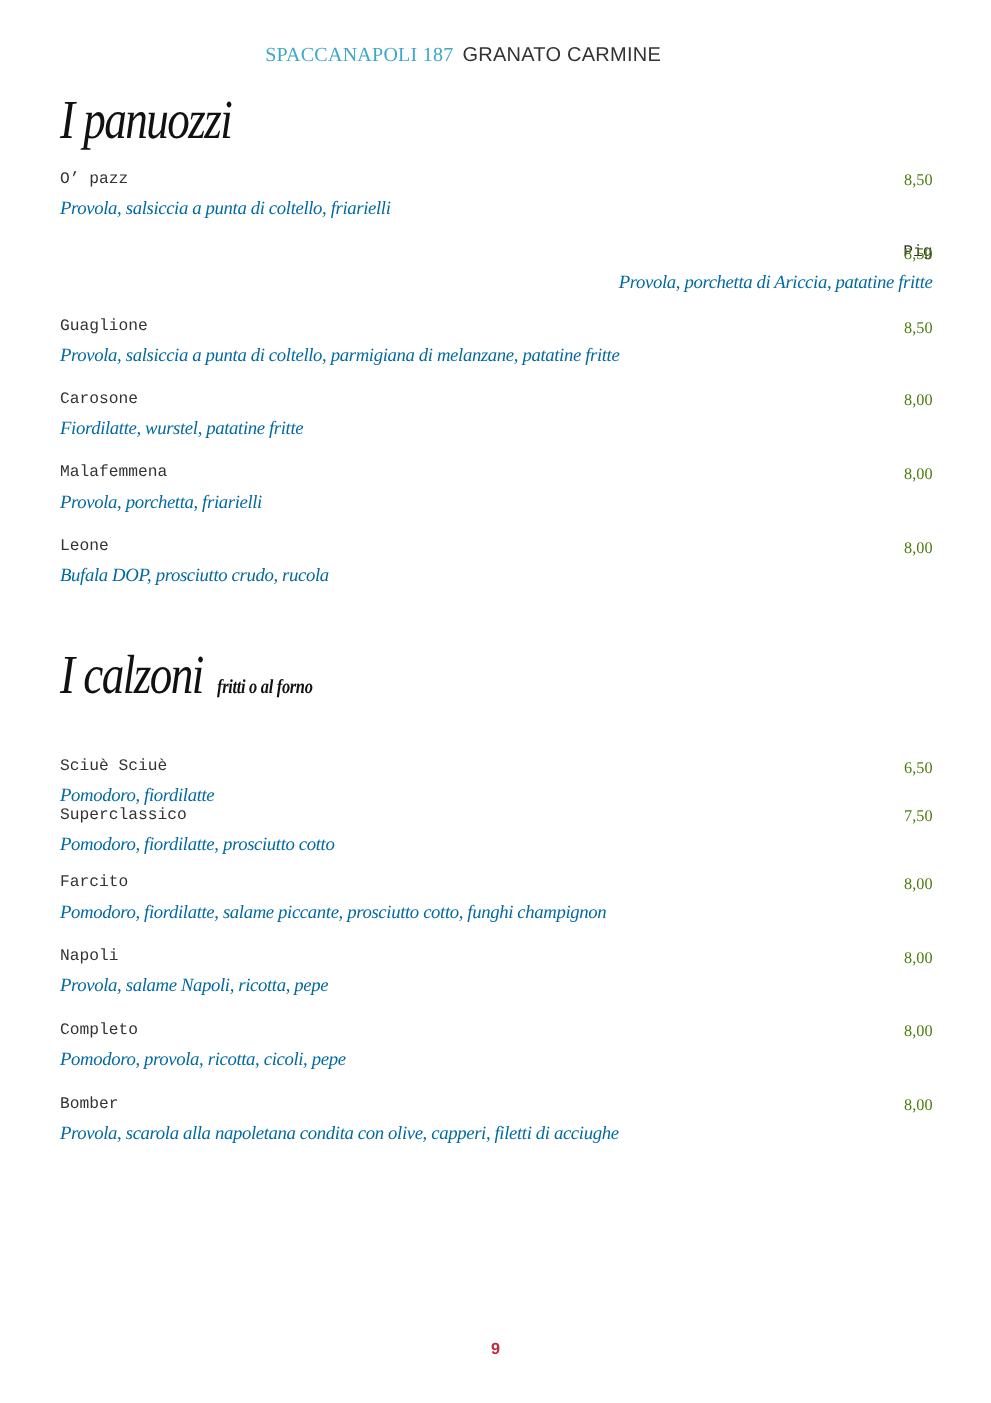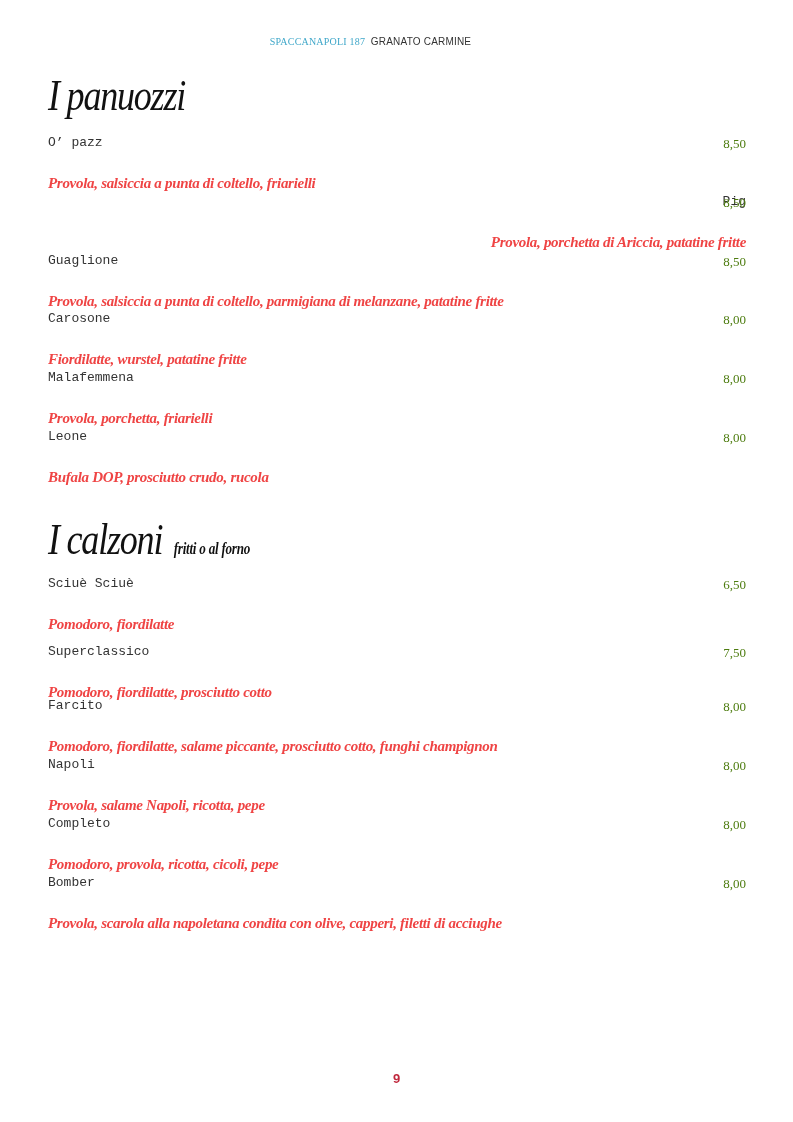--- a/index.html
+++ b/index.html
@@ -1,40 +1,40 @@
 <!DOCTYPE html>
 <html><head>
   <meta charset="utf-8">
   <style>
     html, body { margin: 0; padding: 0; background: #ffffff; }
     body { width: 793px; height: 1122px; position: relative; overflow: hidden; color: #1a1a1a; }
     .header {
       position: absolute; top: 36px; left: 0; width: 741px; text-align: center;
-      font-size: 10px; letter-spacing: 0.2px;
+      font-size: 16px; letter-spacing: 0.2px;
     }
     .header .brand { font-family: "Liberation Serif", serif; color: #3fa7c9; }
     .header .sub { font-family: "Liberation Sans", sans-serif; color: #333; margin-left: 3px; }
     .section-title {
       position: absolute; left: 48px;
       font-family: "Liberation Serif", serif; font-style: italic;
       font-size: 44px; color: #111; letter-spacing: -1.5px;
       transform: scaleX(0.82); transform-origin: left center;
       white-space: nowrap; line-height: 1;
     }
     .section-title .subtitle {
       font-size: 16px; font-weight: bold; letter-spacing: -0.3px; margin-left: 14px;
     }
     .item { position: absolute; left: 48px; width: 698px; }
     .item .name {
       font-family: Liberation Mono, monospace; font-size: 13px; color: #333;
       font-weight: normal; line-height: 20px;
     }
     .item .desc {
-      font-family: "Liberation Serif", serif; font-style: italic; font-weight: bold;
-      font-size: 15px; color: #ef4444; line-height: 20px; margin-top: 20px;
+      font-family: "Liberation Serif", serif; font-style: italic; font-weight: normal;
+      font-size: 15px; color: #0369a1; line-height: 20px; margin-top: 4px;
       letter-spacing: -0.3px;
     }
     .item .price {
       position: absolute; right: 0; top: 3px;
       font-family: "Liberation Serif", serif; font-size: 13px; color: #4d7c0f;
     }
     .page-number {
       position: absolute; top: 1071px; left: 0; width: 793px; text-align: center;
       font-family: "Liberation Sans", sans-serif; font-weight: bold; font-size: 13px; color: #c0283d;
     }
@@ -79,21 +79,21 @@
 <div class="item" style="top:427px;">
   <div class="name">Leone</div>
   <div class="desc">Bufala DOP, prosciutto crudo, rucola</div>
   <div class="price">8,00</div>
 </div>
 
 <div class="section-title" style="top:518px;">
   <span>I calzoni</span><span class="subtitle">fritti o al forno</span>
 </div>
 
-<div class="item" style="top:574px;">
+<div class="item" style="top:603px;">
   <div class="name">Sciuè Sciuè</div>
   <div class="desc">Pomodoro, fiordilatte</div>
   <div class="price">6,50</div>
 </div>
 <div class="item" style="top:642px;">
   <div class="name">Superclassico</div>
   <div class="desc">Pomodoro, fiordilatte, prosciutto cotto</div>
   <div class="price">7,50</div>
 </div>
 <div class="item" style="top:696px;">

